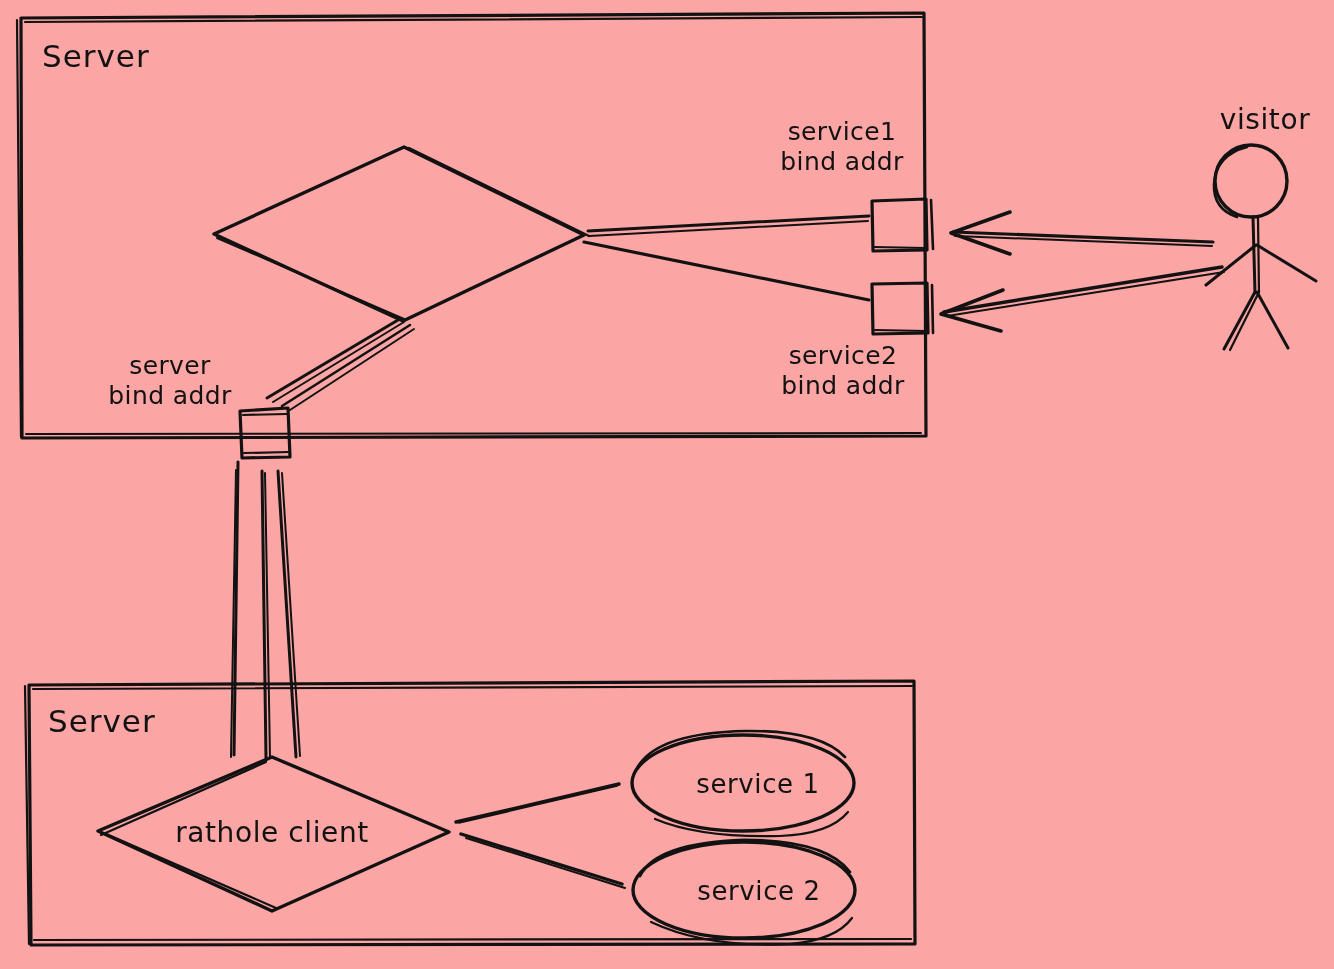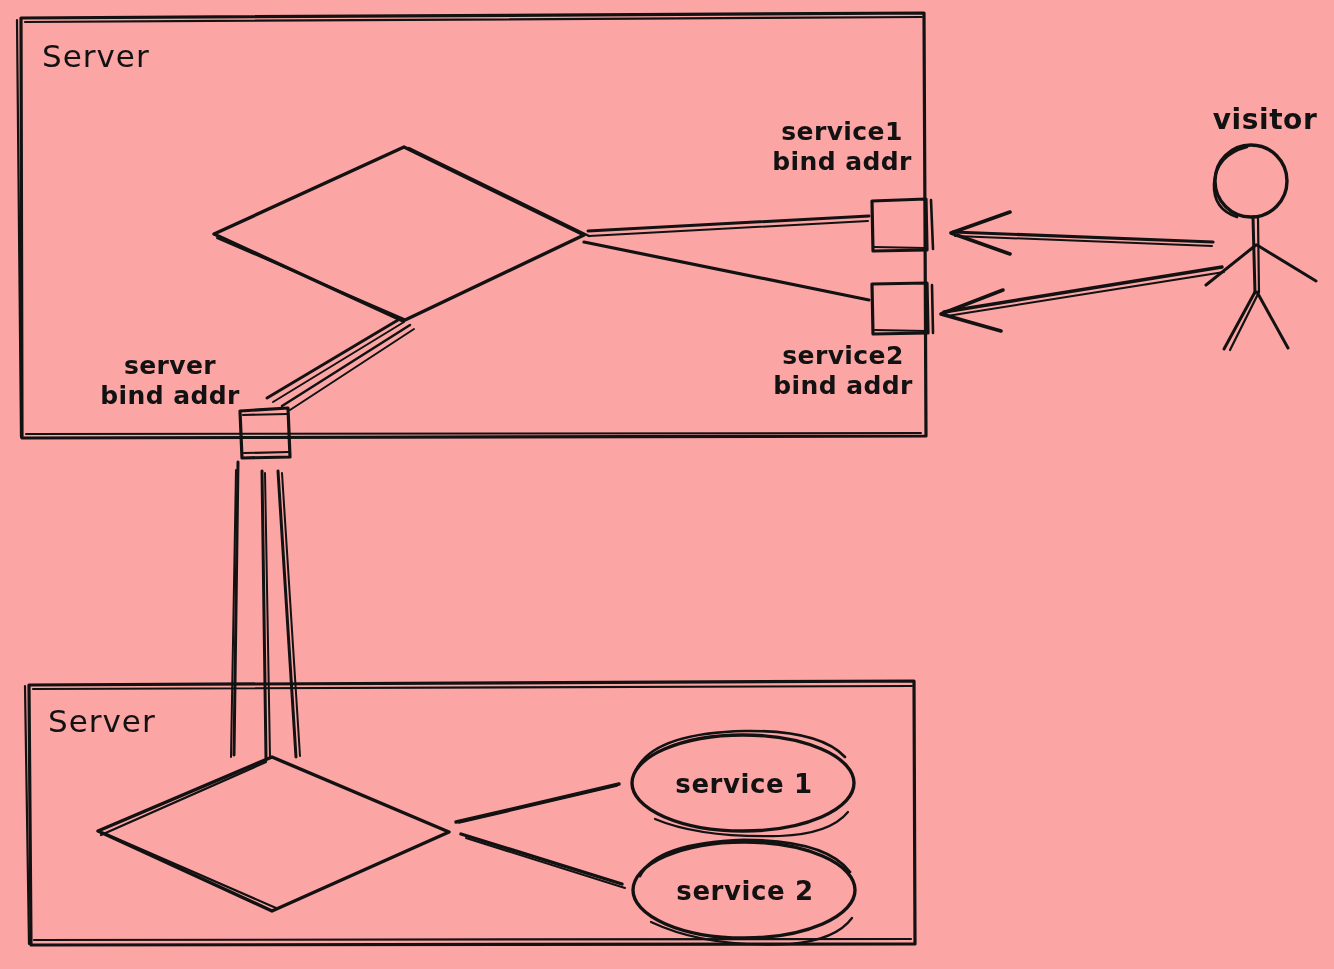--- a/index.html
+++ b/index.html
@@ -47,32 +47,33 @@
     font-size: 31px;
     letter-spacing: 1px;
   }
   .lbl-node {
     font-size: 28px;
     letter-spacing: 0.6px;
   }
   .lbl-node-sm {
     font-size: 26px;
     letter-spacing: 0.6px;
+    margin-left: 14px;
   }
   .lbl-port {
     font-size: 25px;
     letter-spacing: 0.4px;
     text-align: center;
   }
   .lbl-actor {
     font-size: 28px;
     letter-spacing: 0.6px;
     text-align: right;
   }
-  .center-x { transform: translateX(-50%); font-weight: bold; }
+  .center-x { transform: translateX(-50%); }
 </style>
 </head>
 <body>
 
 <div id="stage">
 
   <svg id="canvas" viewBox="0 0 1334 969" xmlns="http://www.w3.org/2000/svg">
 
     <g>
       <path class="sketch-stroke" stroke-width="3.2" d="M21,18 L924,13 L926,436 L22,438 Z"></path>
@@ -195,20 +196,21 @@
       <path class="sketch-stroke" stroke-width="3.6" d="M1003,290 L941,314 L1001,331"></path>
     </g>
 
   </svg>
 
   <div class="lbl lbl-container-title" style="left:42px; top:38px;">Server</div>
 
   <div class="lbl lbl-container-title" style="left:48px; top:703px;">Server</div>
 
 
+  <div class="lbl lbl-node center-x" style="left:272px; top:816px;">rathole client</div>
 
   <div class="lbl lbl-port center-x" style="left:842px; top:117px;">service1
 bind addr</div>
 
   <div class="lbl lbl-port center-x" style="left:843px; top:341px;">service2
 bind addr</div>
 
   <div class="lbl lbl-port center-x" style="left:170px; top:351px;">server
 bind addr</div>
 

